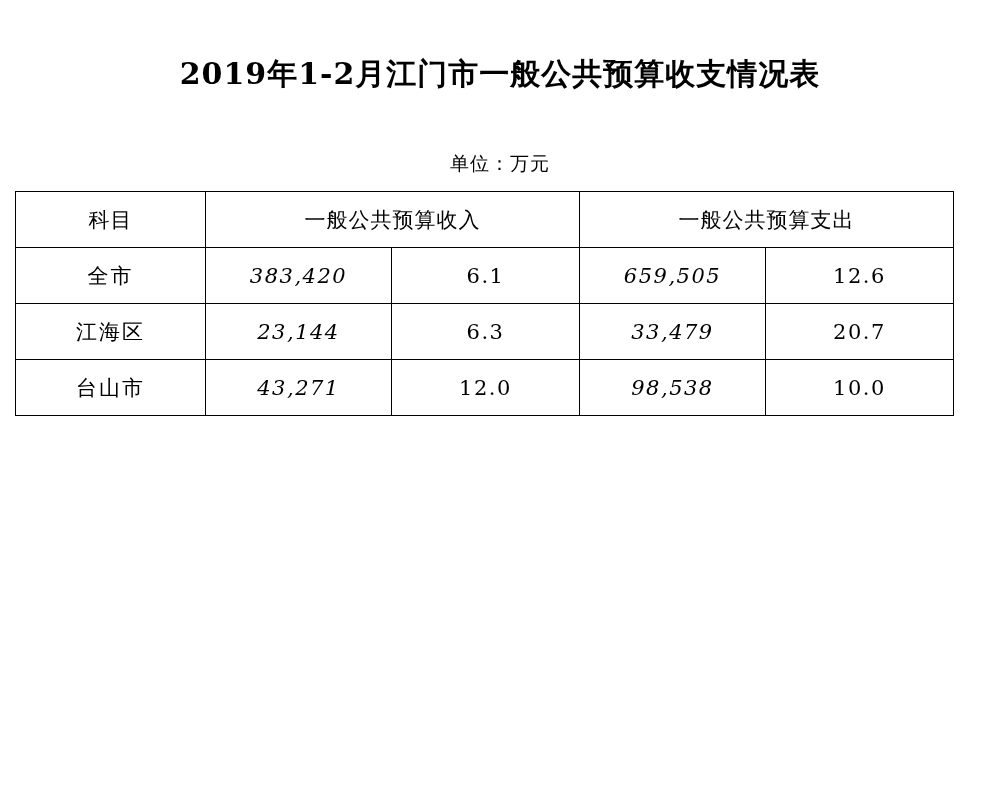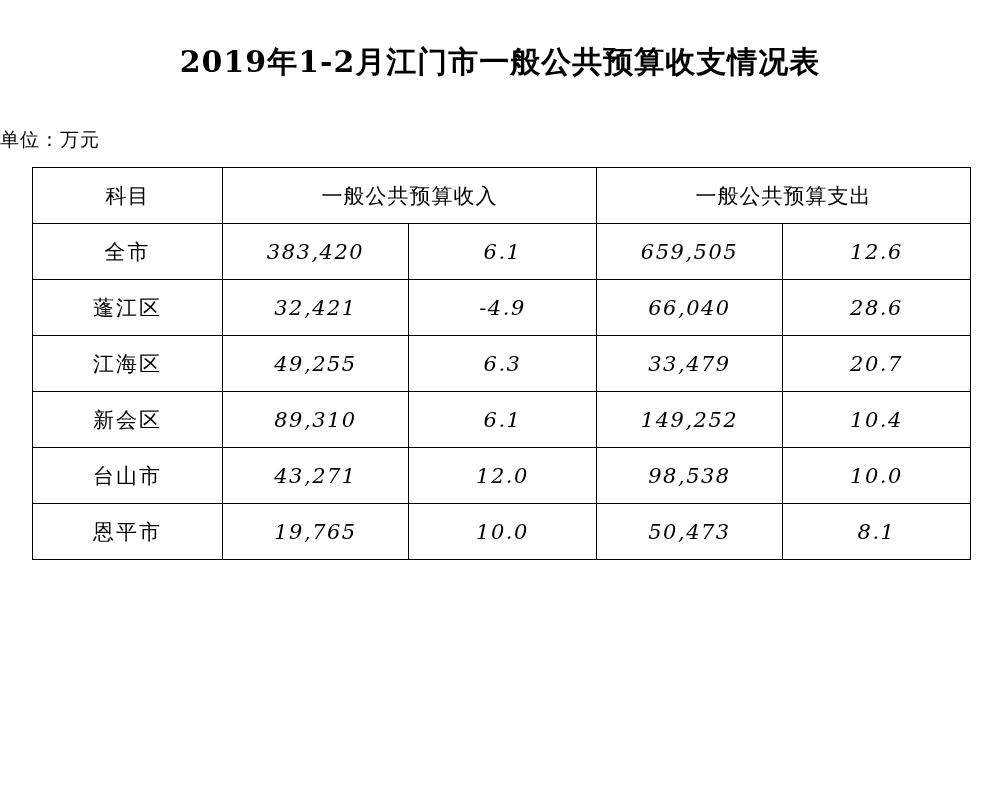--- a/index.html
+++ b/index.html
@@ -21,34 +21,34 @@
     box-sizing: border-box;
     padding: 0;
     position: relative;
   }
   .doc-title {
     text-align: center;
     font-family: "DejaVu Serif", "Liberation Serif", serif;
     font-weight: bold;
     font-size: 30px;
     letter-spacing: 1px;
-    margin: 0;
+    margin: 12px;
     padding-top: 42px;
   }
   .unit-line {
-    text-align: left;
+    text-align: center;
     font-size: 19px;
     padding-top: 44px;
     letter-spacing: 1px;
   }
   table.budget {
     border-collapse: collapse;
     table-layout: fixed;
     margin-top: 14px;
-    margin-left: 32px;
+    margin-left: 15px;
     width: 936px;
   }
   table.budget td, table.budget th {
     border: 1px solid #000000;
     text-align: center;
     vertical-align: middle;
     font-weight: normal;
     font-size: 21px;
     padding: 0;
     height: 55px;
@@ -68,21 +68,20 @@
     padding-right: 26px;
     letter-spacing: 1.5px;
     font-style: italic;
   }
   .pct-cell {
     font-family: "DejaVu Serif", "Liberation Serif", serif;
     font-size: 22px;
     text-align: right;
     padding-right: 30px;
     letter-spacing: 1.5px;
-    font-style: italic;
   }
   .row-label {
     font-size: 21px;
     letter-spacing: 2px;
   }
 </style>
 </head>
 <body>
 
 <div class="page">
@@ -108,50 +107,29 @@
     </thead>
     <tbody>
       <tr>
         <td class="row-label">全市</td>
         <td class="num-cell">383,420</td>
         <td class="pct-cell">6.1</td>
         <td class="num-cell">659,505</td>
         <td class="pct-cell">12.6</td>
       </tr>
       <tr>
-        <td class="row-label">蓬江区</td>
-        <td class="num-cell">32,421</td>
-        <td class="pct-cell">-4.9</td>
-        <td class="num-cell">66,040</td>
-        <td class="pct-cell">28.6</td>
-      </tr>
-      <tr>
         <td class="row-label">江海区</td>
-        <td class="num-cell">49,255</td>
+        <td class="num-cell">23,144</td>
         <td class="pct-cell">6.3</td>
         <td class="num-cell">33,479</td>
         <td class="pct-cell">20.7</td>
-      </tr>
-      <tr>
-        <td class="row-label">新会区</td>
-        <td class="num-cell">89,310</td>
-        <td class="pct-cell">6.1</td>
-        <td class="num-cell">149,252</td>
-        <td class="pct-cell">10.4</td>
       </tr>
       <tr>
         <td class="row-label">台山市</td>
         <td class="num-cell">43,271</td>
         <td class="pct-cell">12.0</td>
         <td class="num-cell">98,538</td>
         <td class="pct-cell">10.0</td>
       </tr>
-      <tr>
-        <td class="row-label">恩平市</td>
-        <td class="num-cell">19,765</td>
-        <td class="pct-cell">10.0</td>
-        <td class="num-cell">50,473</td>
-        <td class="pct-cell">8.1</td>
-      </tr>
     </tbody>
   </table>
 
 </div>
 
 </body></html>

